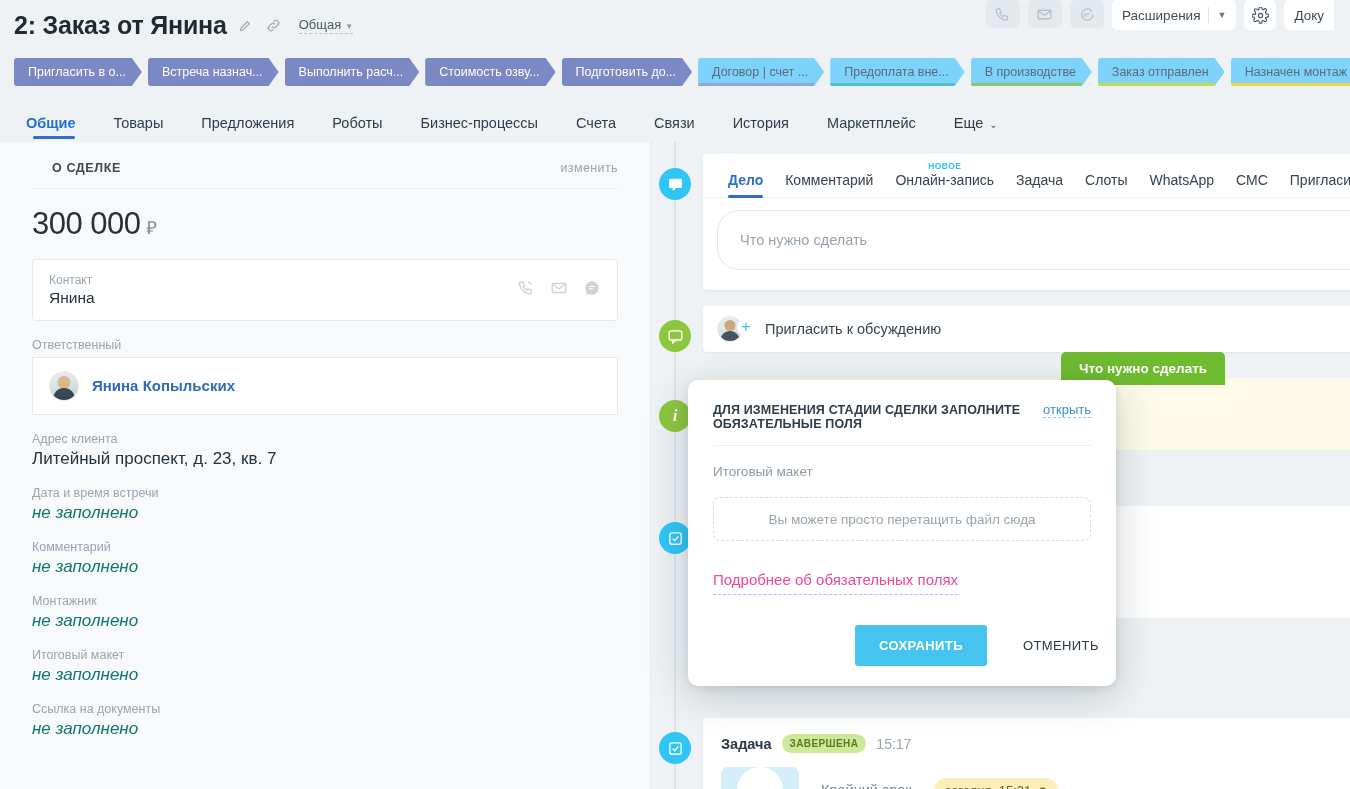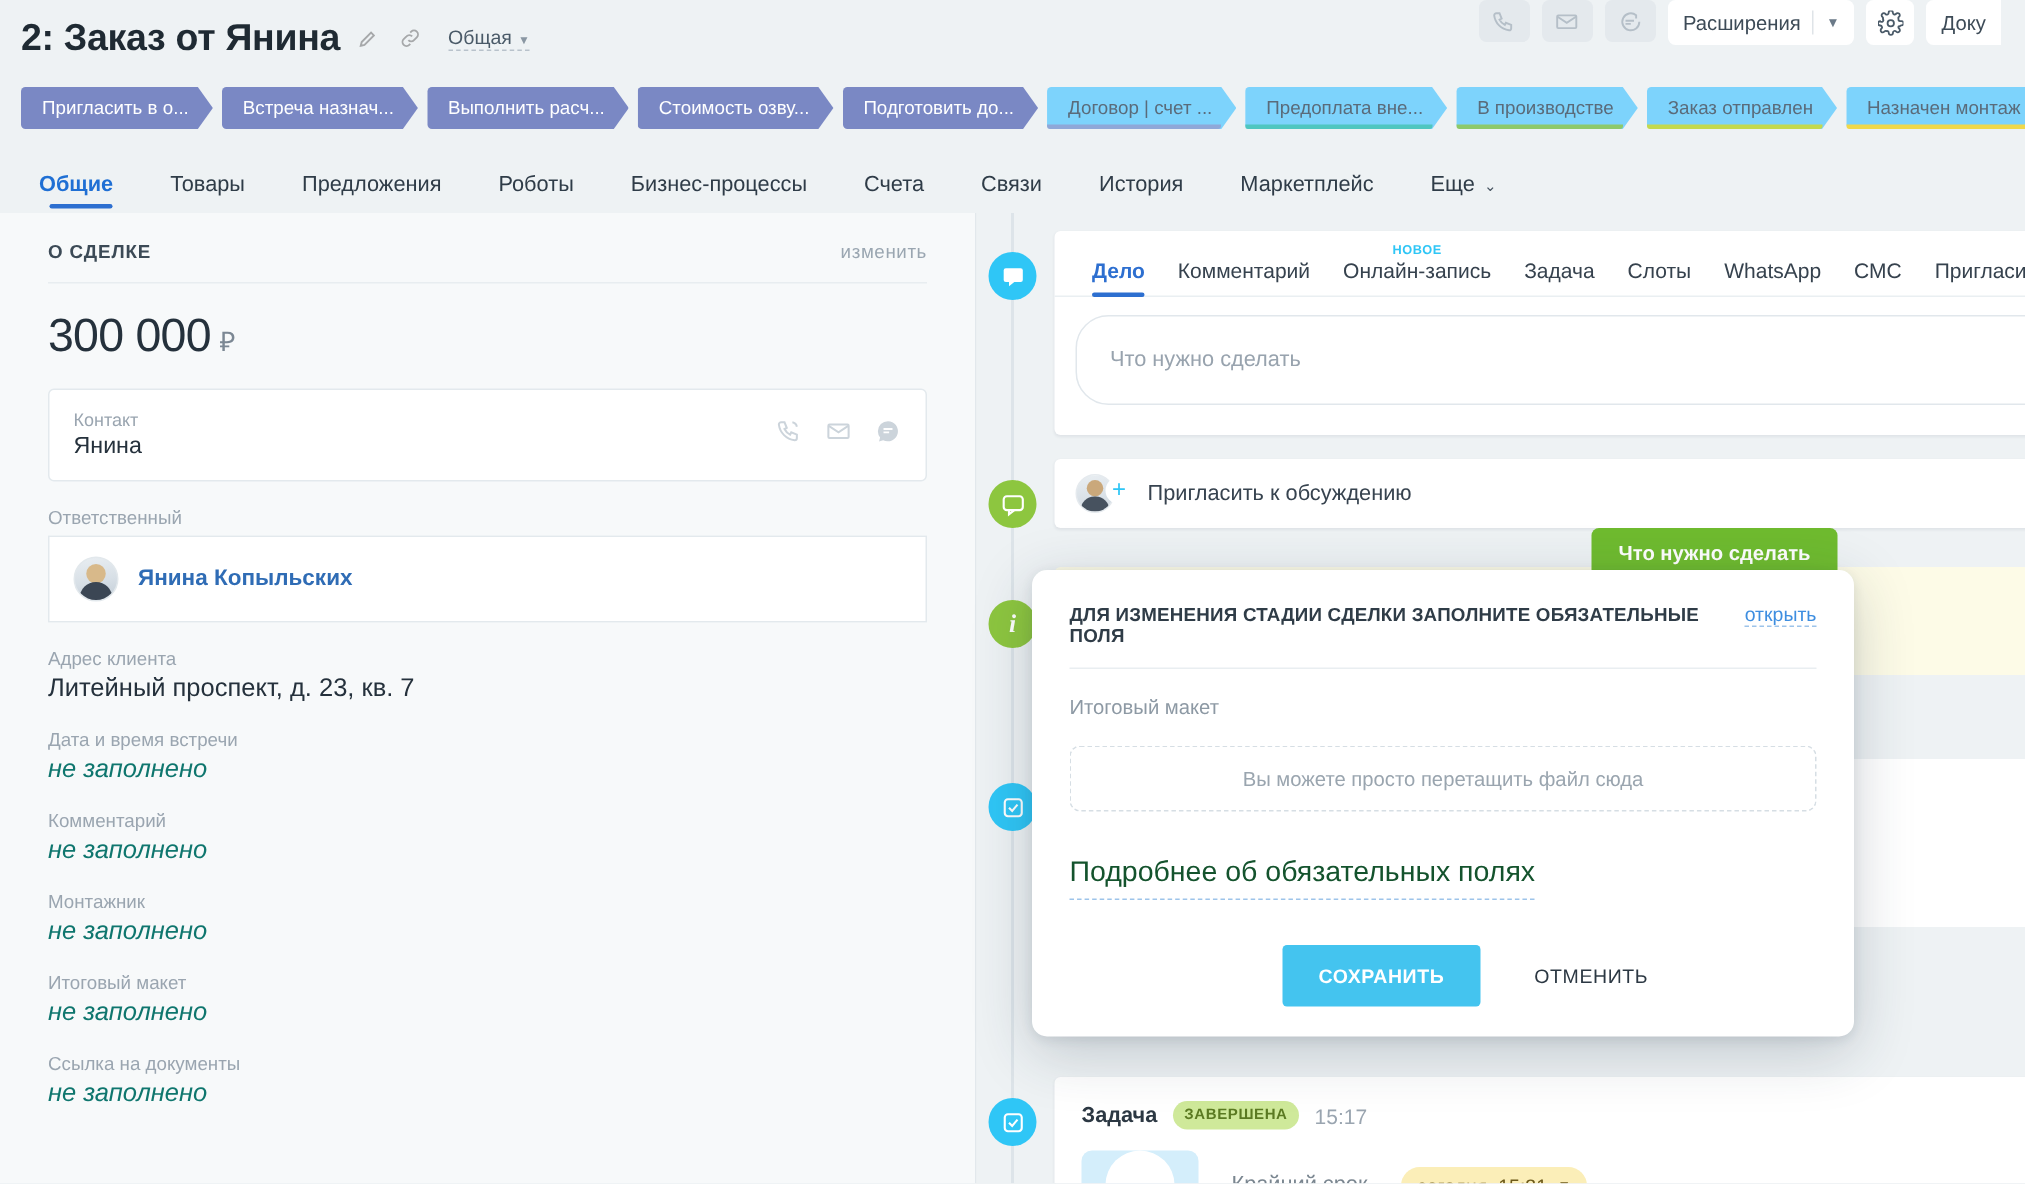--- a/index.html
+++ b/index.html
@@ -94,21 +94,21 @@
 
   
   .left-col {
     width: 651px; background: #f7f9fa; border-right: 1px solid #e2e8ec;
     padding: 0 32px; overflow: hidden; position: relative;
   }
   .card-head {
     display: flex; align-items: center; justify-content: space-between;
     padding: 19px 0 13px 0; border-bottom: 1px solid #e8edf0;
   }
-  .card-head .t { font-size: 12.5px; letter-spacing: .6px; color:#3c4a56; font-weight: 700; }
+  .card-head .t { font-size: 12.5px; letter-spacing: .6px; color:#3c4a56; font-weight: 700; margin-left: 20px; }
   .card-head .edit { font-size: 12.5px; letter-spacing:.4px; color:#9aa6b1; cursor:pointer; }
 
   .fld { margin-top: 17px; }
   .fld-label { font-size: 12.5px; color: #9aa5b0; margin-bottom: 3px; }
   .fld-value { font-size: 17px; color: #25313c; }
   .fld-value.empty { color: #0f766e; font-style: italic; }
 
   .amount { font-size: 31px; color: #25313c; letter-spacing: -0.5px; line-height: 1.15; }
   .amount .cur { font-size: 18px; color: #7c8894; margin-left: 6px; }
 
@@ -245,21 +245,21 @@
     content:""; position:absolute; left:50%; bottom:0; transform:translateX(-50%);
     width:46px; height:46px; border-radius:50%; background:#fff;
   }
   .deadline-label { font-size:14.5px; color:#7a8690; }
   .deadline-chip {
     background:#fbeeb8; color:#6d5a1a; font-size:13px; padding:5px 11px; border-radius:13px;
     display:flex; align-items:center; gap:7px; cursor:pointer;
   }
   .deadline-chip .c { font-size:9px; }
   .modal {
-    position:absolute; left: 688px; top: 380px; width: 548px;
+    position:absolute; left: 688px; top: 380px; width: 428px;
     background:#fff; border-radius: 10px; z-index: 50;
     box-shadow: 0 10px 40px rgba(30,50,70,.22), 0 2px 8px rgba(30,50,70,.10);
     padding: 22px 25px 20px 25px;
   }
   .modal-head {
     display:flex; align-items:baseline; justify-content:space-between;
     padding-bottom: 14px; border-bottom: 1px solid #e9eef1;
   }
   .modal-head .mt {
     font-size: 12.5px; letter-spacing:.15px; color:#2f3c47; font-weight:700;
@@ -267,21 +267,21 @@
   .modal-head .open {
     font-size:13px; color:#3e8ee0; border-bottom:1px dashed #9dc4ea; cursor:pointer;
   }
   .modal-field-label { font-size:13.5px; color:#8d99a4; margin-top: 18px; }
   .dropzone {
     margin-top: 18px; height: 44px; border: 1.5px dashed #d6dee4; border-radius: 7px;
     display:flex; align-items:center; justify-content:center;
     font-size:13.5px; color:#9aa5af; cursor:pointer;
   }
   .more-link {
-    display:inline-block; margin-top: 30px; font-size:19px; color:#14532d;
+    display:inline-block; margin-top: 30px; font-size:15px; color:#ec4899;
     border-bottom:1px dashed #9dc4ea; padding-bottom:6px; cursor:pointer;
   }
   .modal-actions { display:flex; align-items:center; gap: 28px; margin-top: 30px; padding-left: 142px;}
   .btn-save {
     background:#44c4ef; color:#fff; font-size:13px; font-weight:700; letter-spacing:.4px;
     padding: 13px 24px; border-radius: 3px; border:none; cursor:pointer;
     font-family: "Liberation Sans", sans-serif;
   }
   .btn-cancel {
     background:none; border:none; color:#2c3843; font-size:13px; letter-spacing:.4px;

